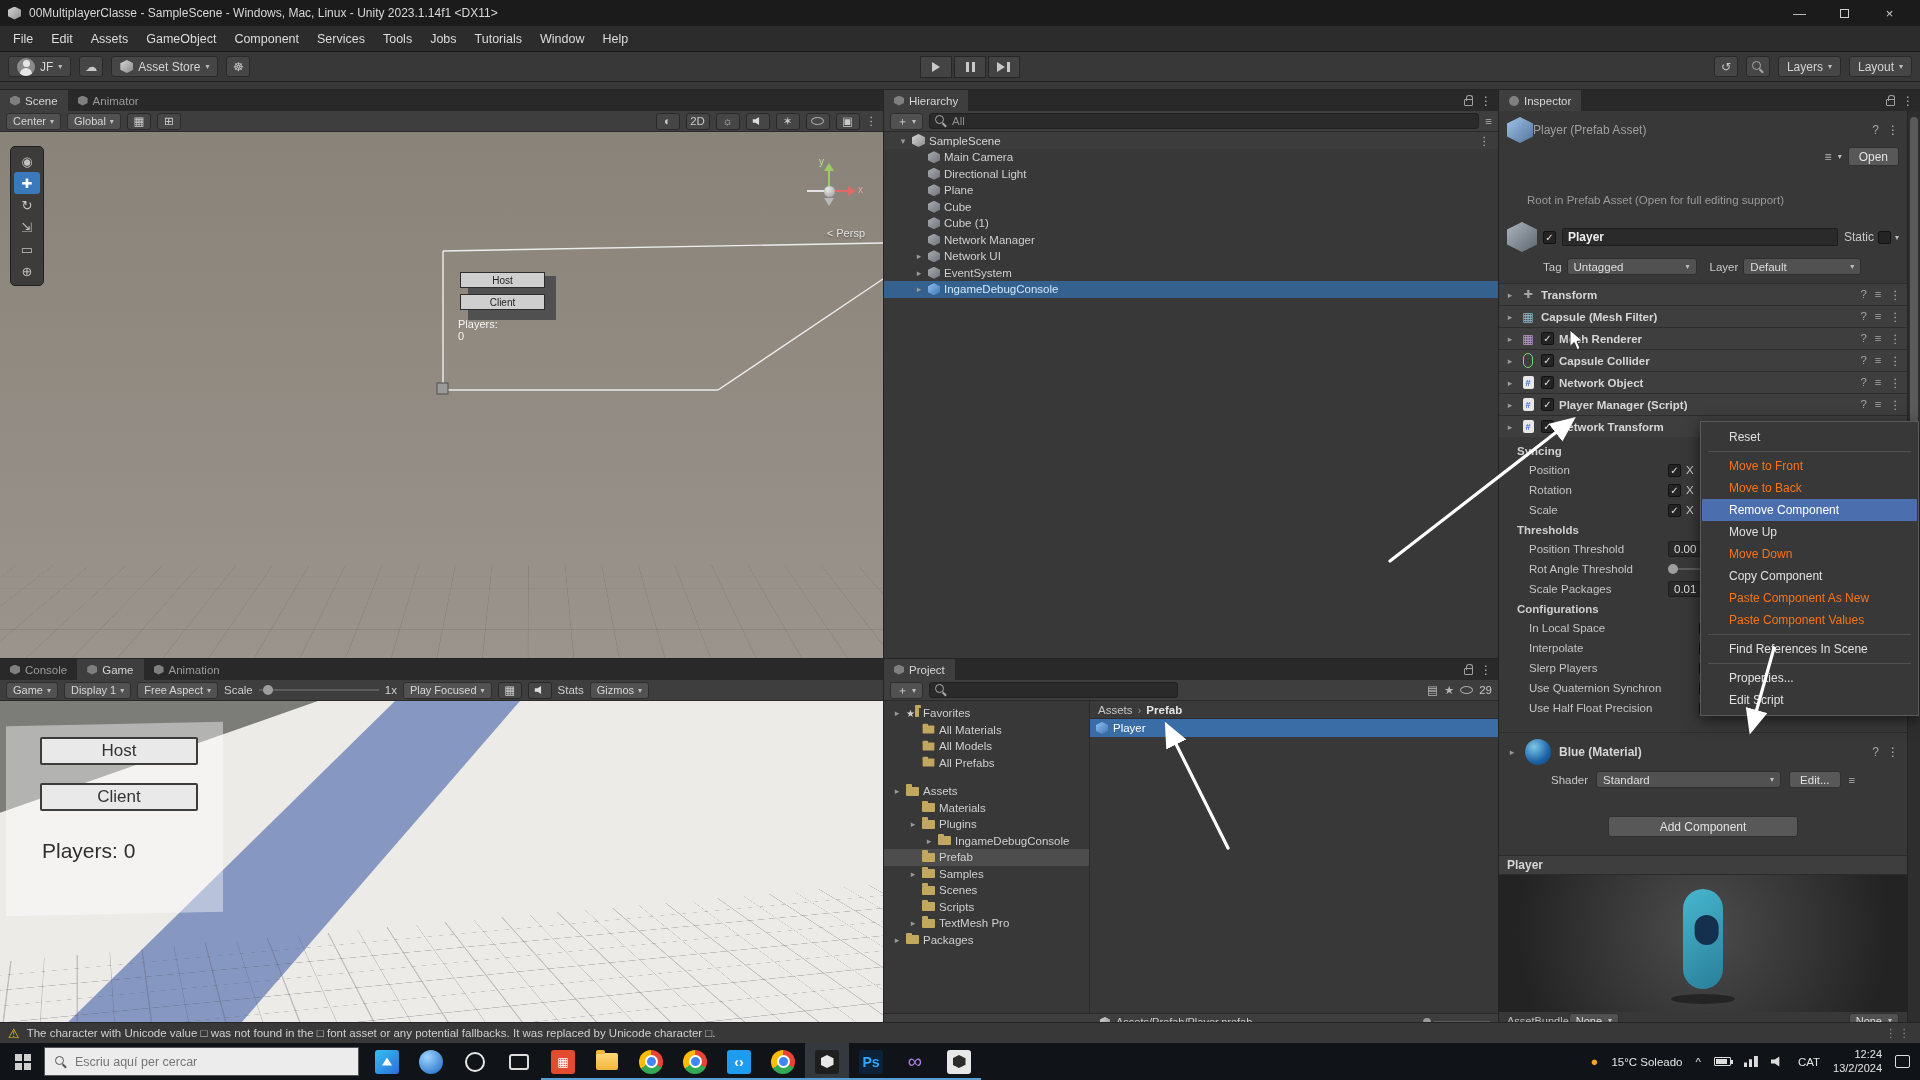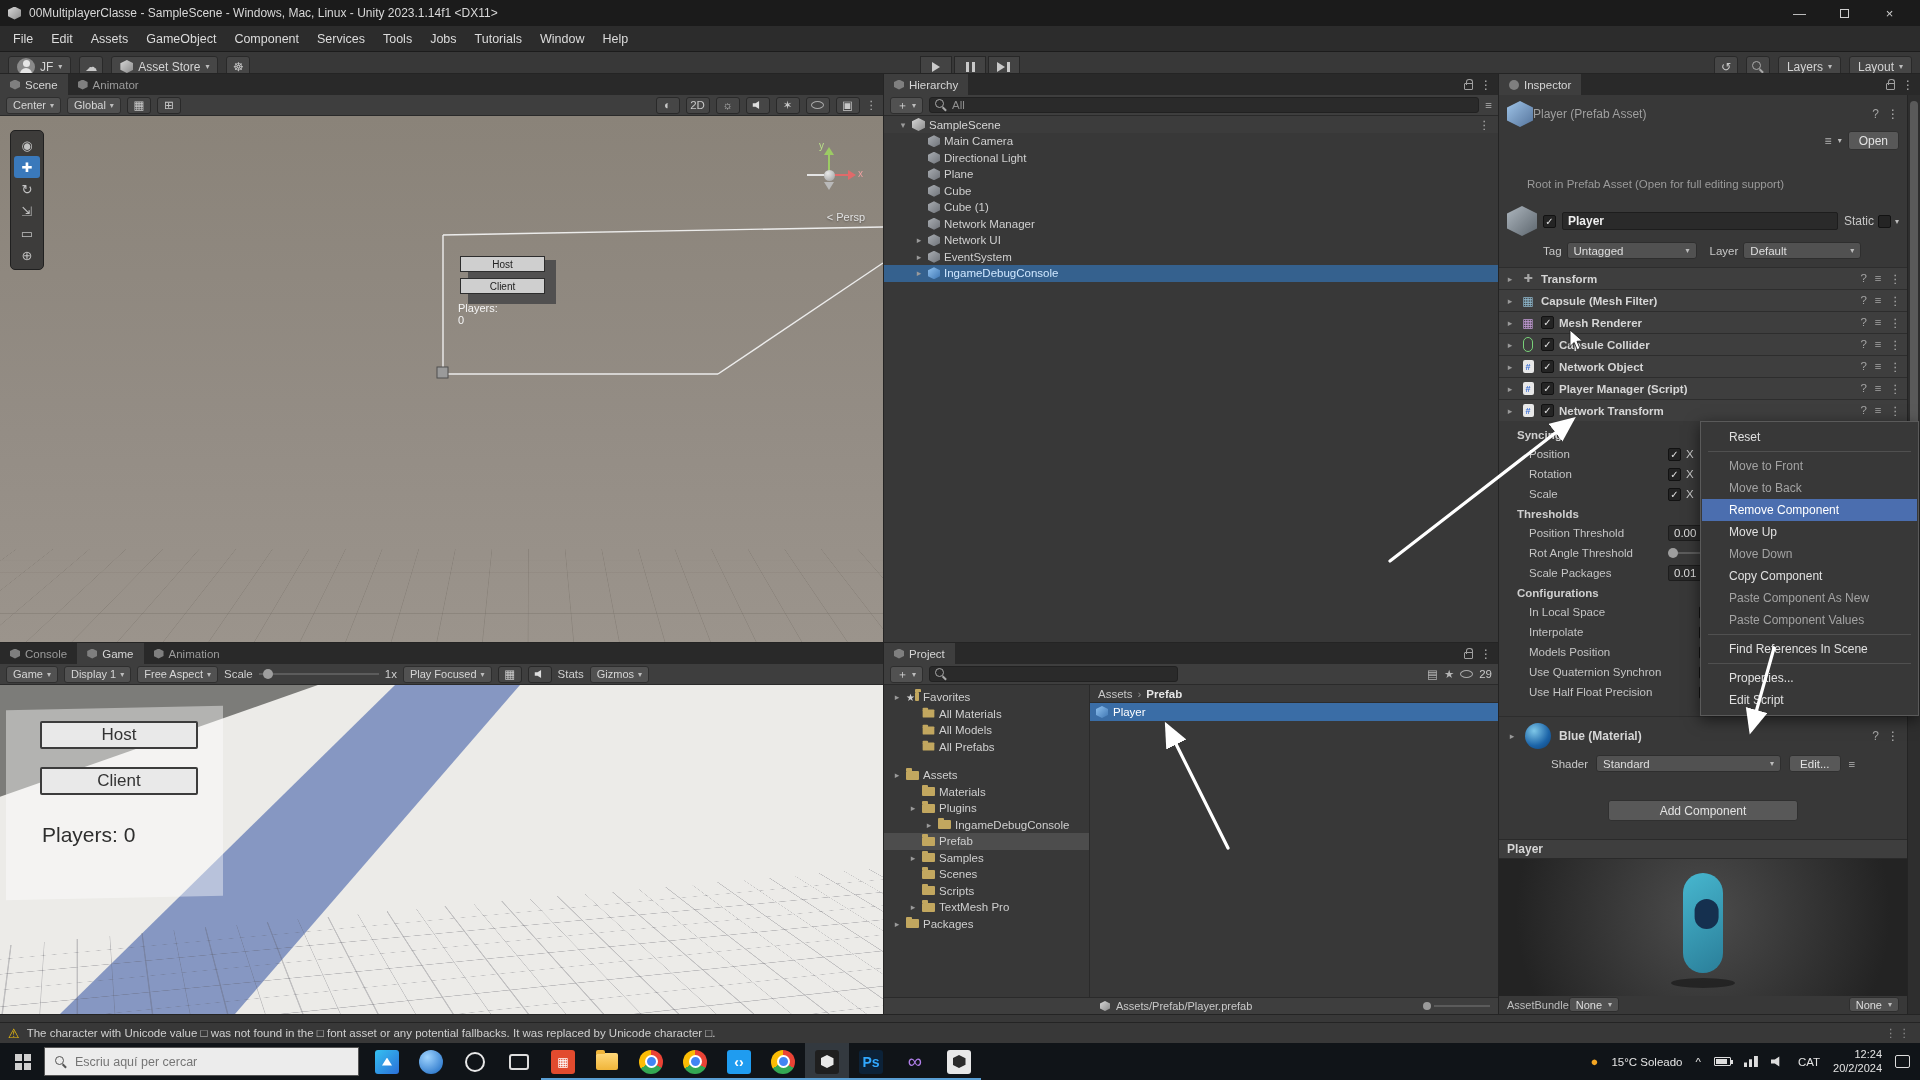--- a/index.html
+++ b/index.html
@@ -27,21 +27,21 @@
 .play-group{position:absolute;left:920px;display:flex;gap:2px}
 .pbtn{width:32px;height:22px;background:#434343;border:1px solid #272727;display:flex;align-items:center;justify-content:center;color:#c9c9c9}
 .pbtn .bar{width:3px;height:10px;background:#c9c9c9;margin:0 1.5px}
 .pbtn .tri{width:0;height:0;border-left:8px solid #c9c9c9;border-top:5px solid transparent;border-bottom:5px solid transparent}
 .toolbar .right{margin-left:auto;display:flex;align-items:center;gap:8px}
 .mag{position:relative;width:12px;height:12px;display:inline-block}
 .mag::before{content:"";position:absolute;width:7px;height:7px;border:1.5px solid #a9a9a9;border-radius:50%;left:0;top:0}
 .mag::after{content:"";position:absolute;width:5px;height:1.6px;background:#a9a9a9;transform:rotate(45deg);left:7px;top:9px}
 
 
-.workspace{position:absolute;top:74px;left:0;width:1920px;height:940px}
+.workspace{position:absolute;top:90px;left:0;width:1920px;height:940px}
 .col{position:absolute;top:0;height:940px}
 .col-left{left:0;width:883px}
 .col-mid{left:884px;width:614px}
 .col-right{left:1499px;width:421px}
 .panel{position:absolute;left:0;width:100%;background:#383838;outline:1px solid #242424}
 .tabstrip{height:21px;background:#292929;display:flex;align-items:stretch}
 .tab{display:flex;align-items:center;gap:5px;padding:0 10px;color:#9b9b9b;font-size:11.5px}
 .tab.active{background:#3e3e3e;color:#d6d6d6}
 .tab-ico{width:10px;height:10px;background:#7f7f7f;clip-path:polygon(50% 0,100% 25%,100% 75%,50% 100%,0 75%,0 25%)}
 .strip-right{margin-left:auto;display:flex;align-items:center;gap:7px;padding-right:6px;color:#aaa}
@@ -172,21 +172,21 @@
 .prev-head{margin-top:18px;height:20px;background:#3e3e3e;border-top:1px solid #2a2a2a;border-bottom:1px solid #2a2a2a;display:flex;align-items:center;padding:0 8px;font-weight:bold;color:#d6d6d6}
 .prev-area{height:137px;background:radial-gradient(circle at 50% 40%,#4c4c4c,#232323 85%);position:relative;overflow:hidden}
 .capsule{position:absolute;left:50%;top:14px;transform:translateX(-50%);width:40px;height:100px;border-radius:20px;background:linear-gradient(145deg,#47b7cf,#2a7e99)}
 .visor{position:absolute;left:50%;top:26px;transform:translateX(-35%);width:24px;height:30px;border-radius:12px;background:#15304f}
 .cap-shadow{position:absolute;left:50%;bottom:8px;transform:translateX(-50%);width:64px;height:10px;border-radius:50%;background:rgba(0,0,0,.4)}
 .ab-row{height:17px;display:flex;align-items:center;gap:0;padding:0 8px;font-size:11px;color:#bdbdbd}
 
 
 .ctx{position:absolute;left:1700px;top:421px;width:219px;background:#383838;border:1px solid #5a5a5a;box-shadow:0 4px 14px rgba(0,0,0,.55);padding:4px 1px;z-index:40}
 .cm-item{height:22px;display:flex;align-items:center;padding-left:27px;color:#e0e0e0;font-size:12px}
-.cm-item.disabled{color:#a3a3a3}
+.cm-item.disabled{color:#f97316}
 .cm-item.highlighted{background:#4b6eaf;color:#fff}
 .cm-item.sep{height:1px;background:#505050;margin:3px 6px;padding:0}
 
 
 .statusbar{position:absolute;left:0;top:1022px;width:100%;height:21px;background:#383838;border-top:1px solid #242424;display:flex;align-items:center;gap:7px;padding:0 8px;font-size:11.5px;color:#cfcfcf}
 .warn-ico{color:#f4c20d;font-size:13px}
 .status-right{margin-left:auto;color:#8e8e8e;letter-spacing:2px}
 
 
 .taskbar{position:absolute;left:0;top:1043px;width:100%;height:37px;background:#101418;display:flex;align-items:center;z-index:30}
@@ -849,21 +849,21 @@
             <div>
                 <div class="nt-row cfg">
                 <span class="nt-label" style="width:170px">In Local Space</span>
                 <span class="cbox chk"></span>
               </div>
                 <div class="nt-row cfg checked">
                 <span class="nt-label" style="width:170px">Interpolate</span>
                 <span class="cbox chk">✓</span>
               </div>
                 <div class="nt-row cfg">
-                <span class="nt-label" style="width:170px">Models Position</span>
+                <span class="nt-label" style="width:170px">Slerp Players</span>
                 <span class="cbox chk"></span>
               </div>
                 <div class="nt-row cfg">
                 <span class="nt-label" style="width:170px">Use Quaternion Synchron</span>
                 <span class="cbox chk"></span>
               </div>
                 <div class="nt-row cfg">
                 <span class="nt-label" style="width:170px">Use Half Float Precision</span>
                 <span class="cbox chk"></span>
               </div>
@@ -1026,21 +1026,21 @@
         </div>
       </div>
     <div class="tray">
       <span class="wdot">●</span>
       <span>15°C Soleado</span>
       <span>^</span>
       <span class="batt"></span>
       <span class="signal"></span>
       <span class="spk"></span>
       <span>CAT</span>
-      <span class="clockblk"><span>12:24</span><br><span>20/2/2024</span></span>
+      <span class="clockblk"><span>12:24</span><br><span>13/2/2024</span></span>
       <span class="notif"></span>
     </div>
   </div>
 
   <svg class="annotations">
     <defs>
       <marker id="ah" markerWidth="9" markerHeight="8" refX="6.5" refY="3.5" orient="auto">
         <path d="M0,0 L8,3.5 L0,7 Z" fill="#ffffff"></path>
       </marker>
     </defs>

